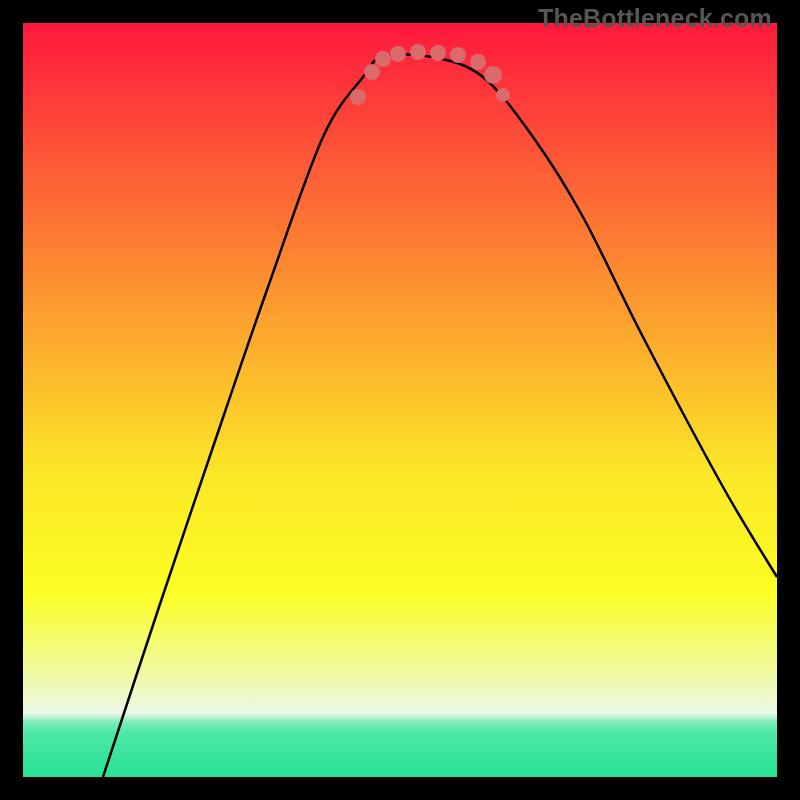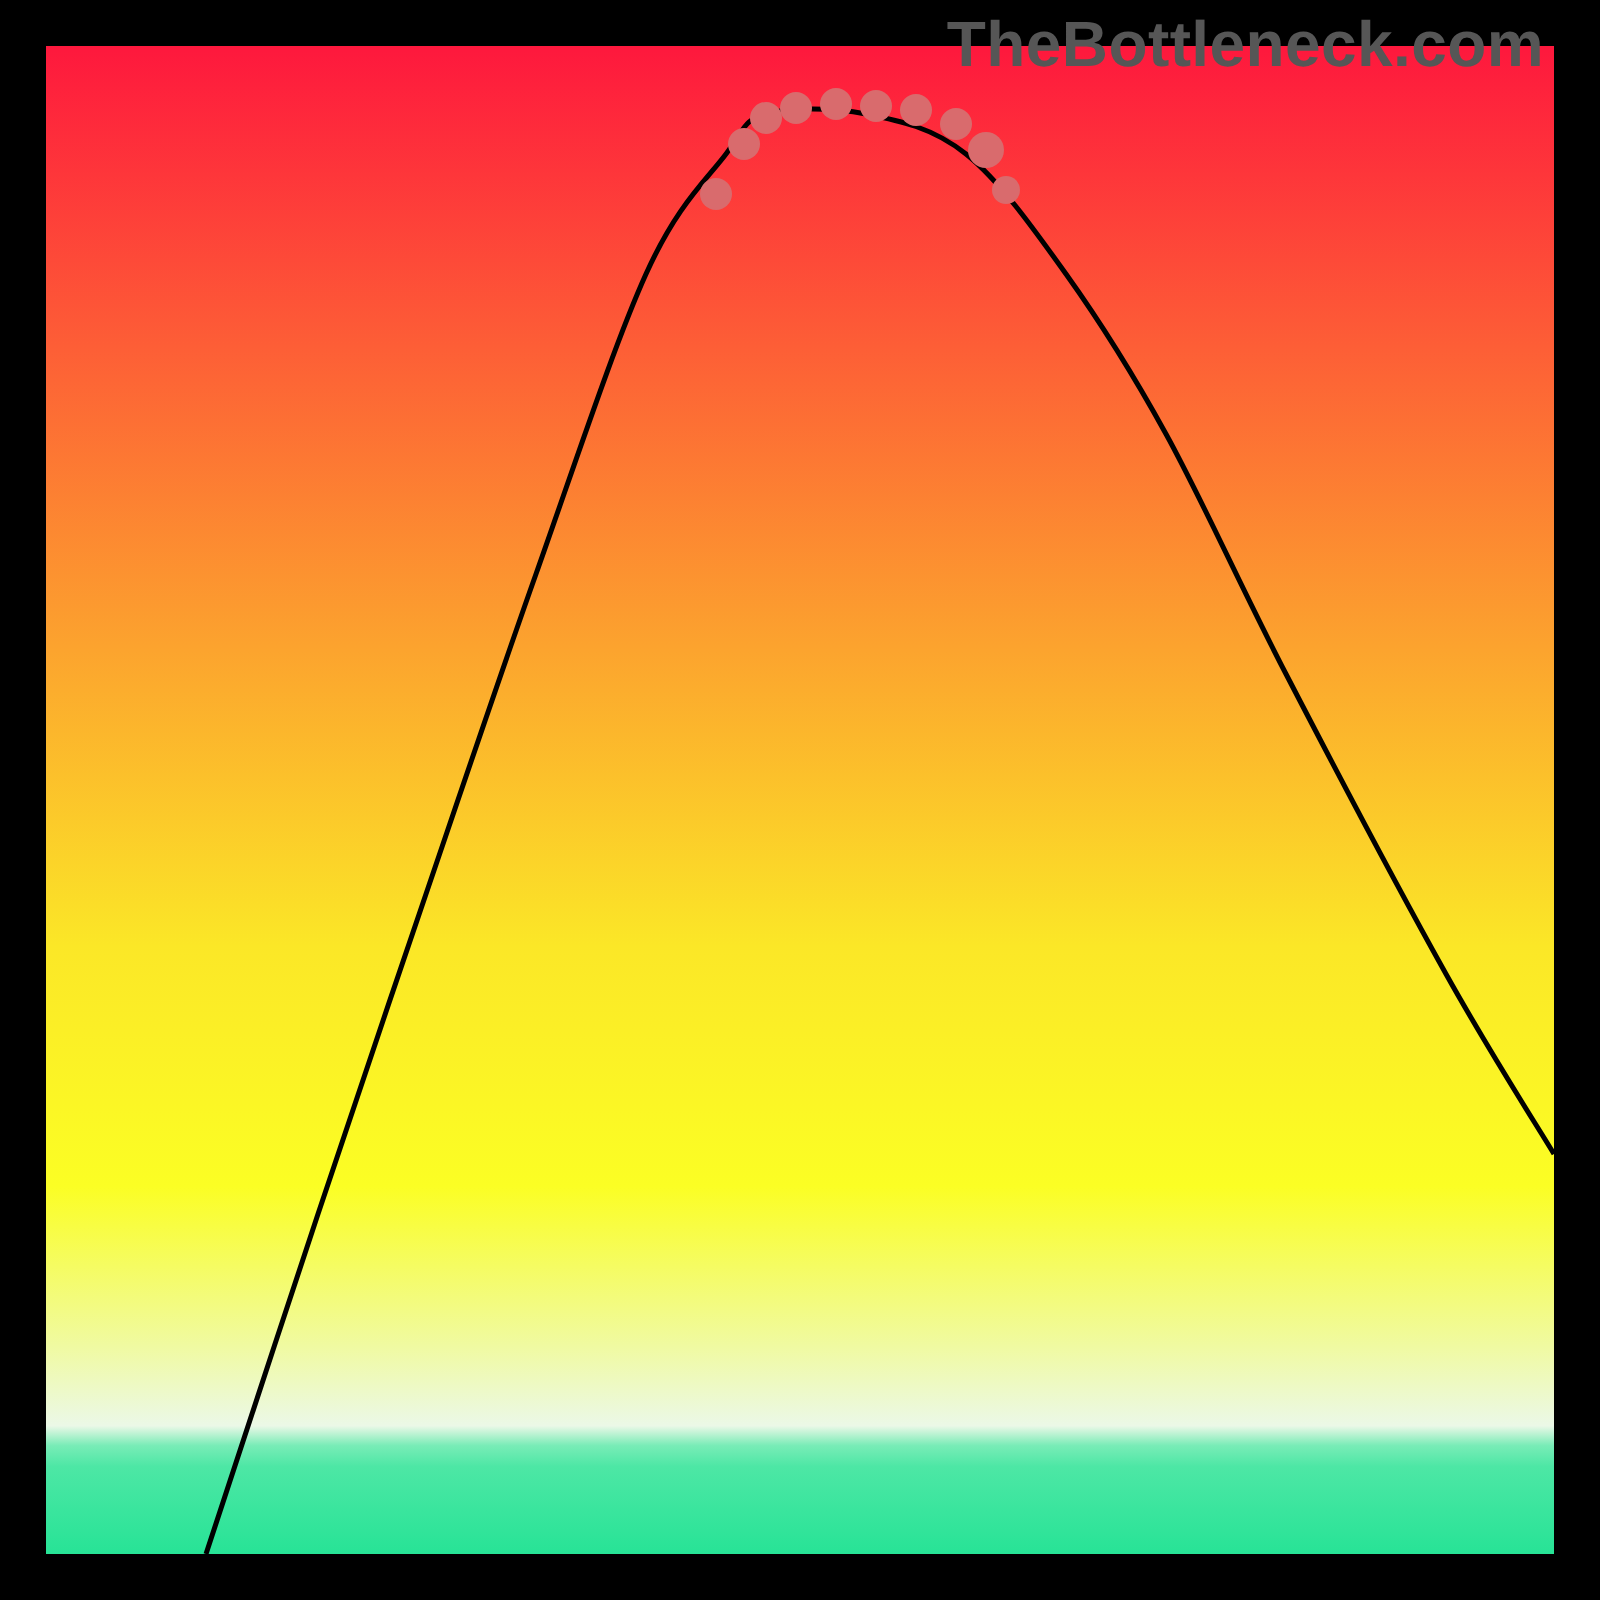--- a/index.html
+++ b/index.html
@@ -20,21 +20,21 @@
   }
   .gradient {
     position: absolute;
     left: 0; top: 0; right: 0; bottom: 0;
   }
   .watermark {
     position: absolute;
     top: 4px;
     right: 28px;
     font-family: Arial, Helvetica, sans-serif;
-    font-size: 32px;
+    font-size: 25px;
     font-weight: 600;
     color: #565656;
     letter-spacing: 0.2px;
   }
   svg.curve {
     position: absolute;
     left: 0; top: 0;
   }
 </style>
 </head>

